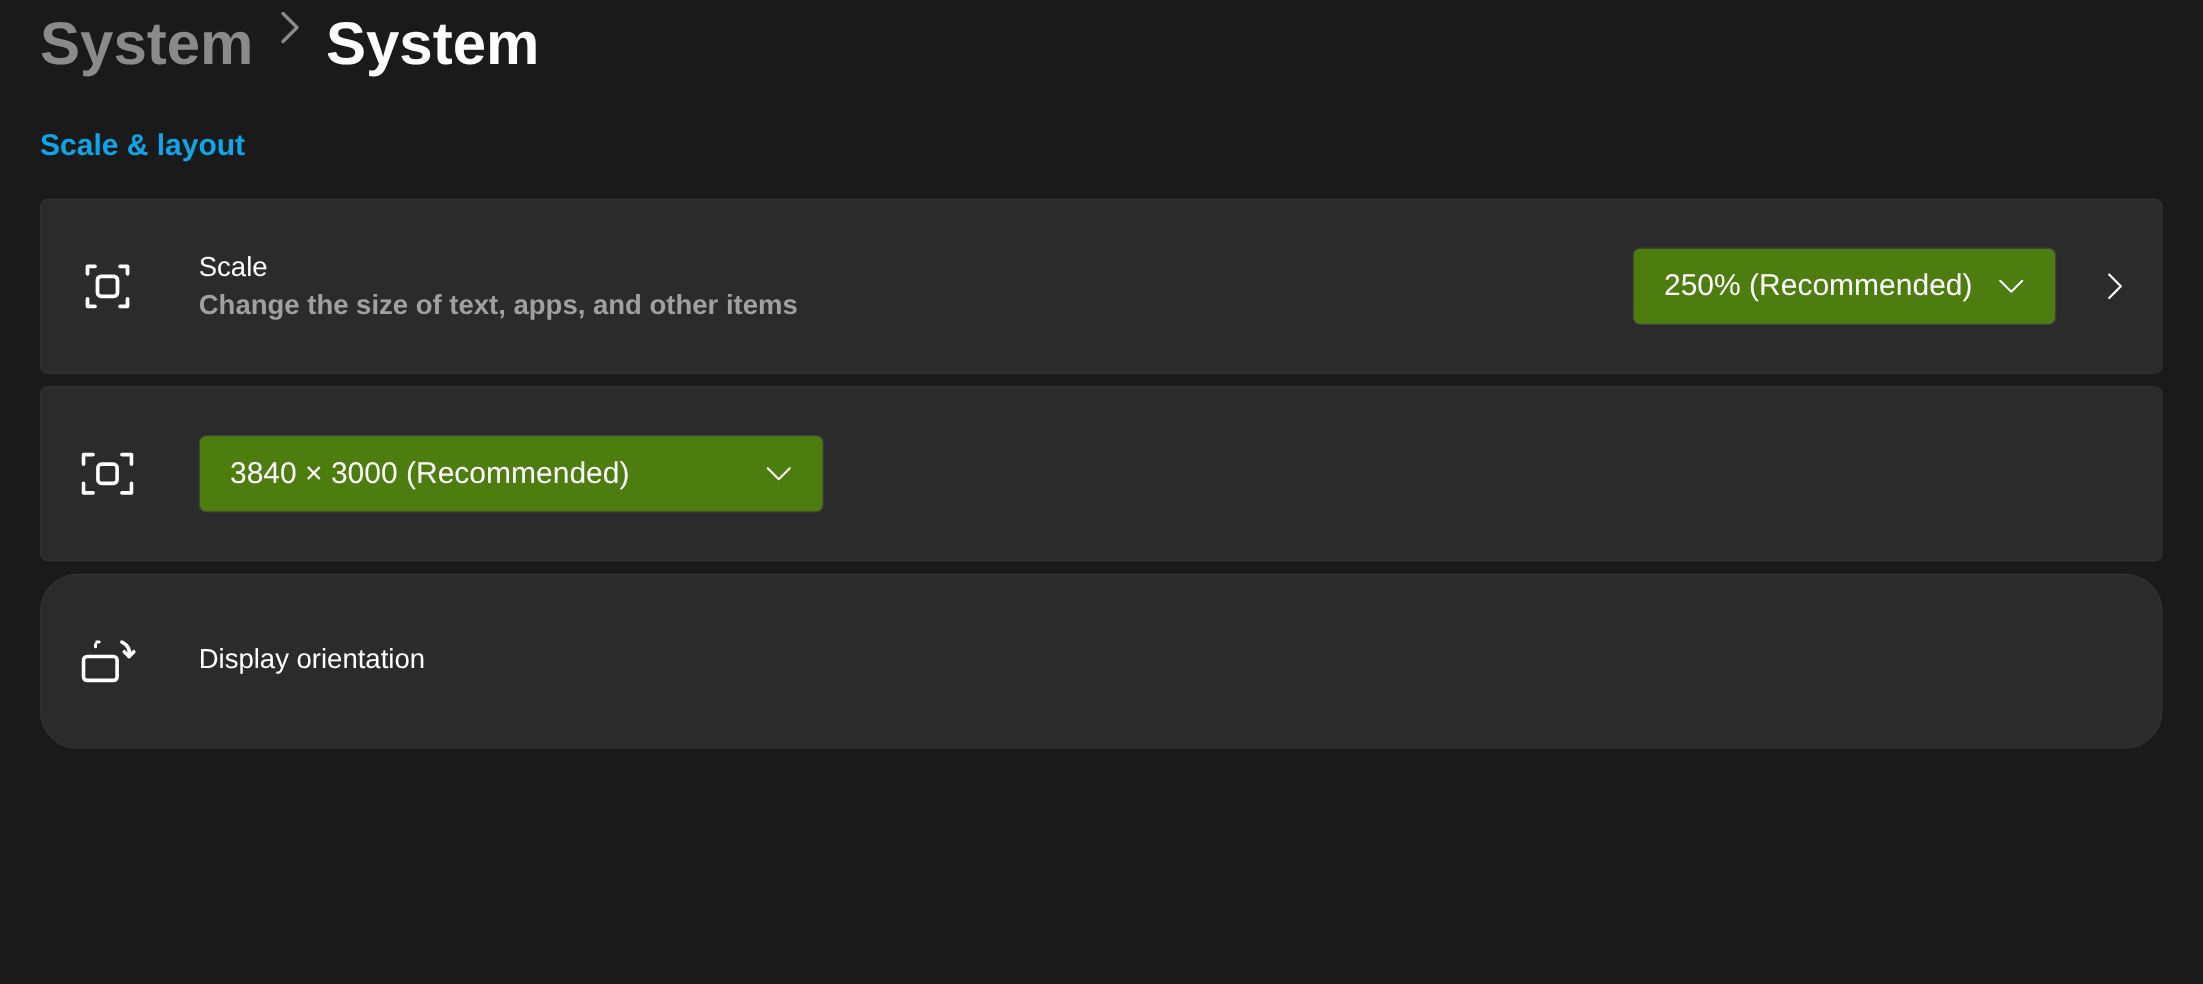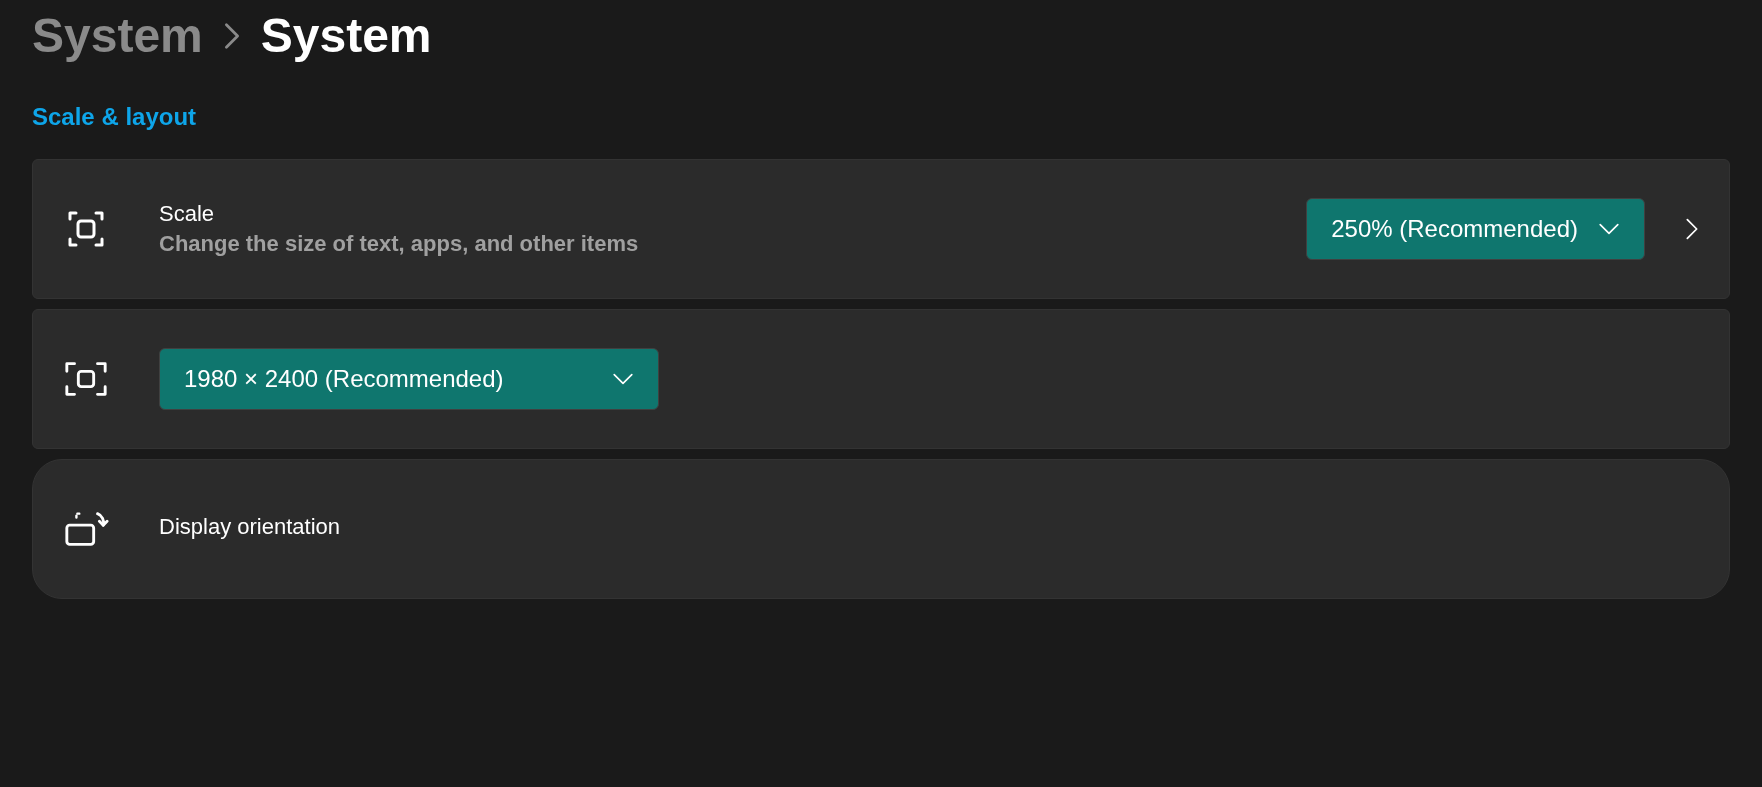--- a/index.html
+++ b/index.html
@@ -10,21 +10,21 @@
     body {
       background: #1a1a1a;
       color: #ffffff;
       font-family: 'Segoe UI', -apple-system, BlinkMacSystemFont, sans-serif;
       width: 1762px;
       height: 787px;
       padding: 0 32px;
     }
     .breadcrumb {
       display: flex;
-      align-items: center;
+      align-items: flex-start;
       gap: 20px;
       padding-top: 8px;
       padding-bottom: 40px;
     }
     .breadcrumb-parent {
       font-size: 48px;
       font-weight: 600;
       color: #8a8a8a;
     }
     .breadcrumb-chevron {
@@ -74,21 +74,21 @@
       font-weight: 400;
       color: #ffffff;
       margin-bottom: 4px;
     }
     .setting-desc {
       font-size: 22px;
       font-weight: 700;
       color: #a0a0a0;
     }
     .dropdown {
-      background: #0f766e;
+      background: #4d7c0f;
       border: 1px solid #404040;
       border-radius: 6px;
       padding: 16px 24px;
       display: flex;
       align-items: center;
       gap: 20px;
       cursor: pointer;
       min-width: 280px;
       justify-content: space-between;
     }
@@ -160,21 +160,21 @@
   <div class="setting-icon">
     <svg width="48" height="44" viewBox="0 0 48 44" fill="none">
       <path d="M4 6 L4 14 M4 6 L12 6" stroke="#ffffff" stroke-width="3" stroke-linecap="round"></path>
       <path d="M44 6 L44 14 M44 6 L36 6" stroke="#ffffff" stroke-width="3" stroke-linecap="round"></path>
       <path d="M4 38 L4 30 M4 38 L12 38" stroke="#ffffff" stroke-width="3" stroke-linecap="round"></path>
       <path d="M44 38 L44 30 M44 38 L36 38" stroke="#ffffff" stroke-width="3" stroke-linecap="round"></path>
       <rect x="16" y="14" width="16" height="16" rx="3" stroke="#ffffff" stroke-width="3" fill="none"></rect>
     </svg>
   </div>
   <div class="dropdown dropdown-wide">
-    <span class="dropdown-value">1980 × 2400 (Recommended)</span>
+    <span class="dropdown-value">3840 × 3000 (Recommended)</span>
     <span class="dropdown-chevron">
       <svg width="22" height="14" viewBox="0 0 20 12" fill="none">
         <path d="M2 2 L10 10 L18 2" stroke="#ffffff" stroke-width="1.5" fill="none" stroke-linecap="round" stroke-linejoin="round"></path>
       </svg>
     </span>
   </div>
 </div>
 
 <div class="setting-row compact">
   <div class="setting-icon">

